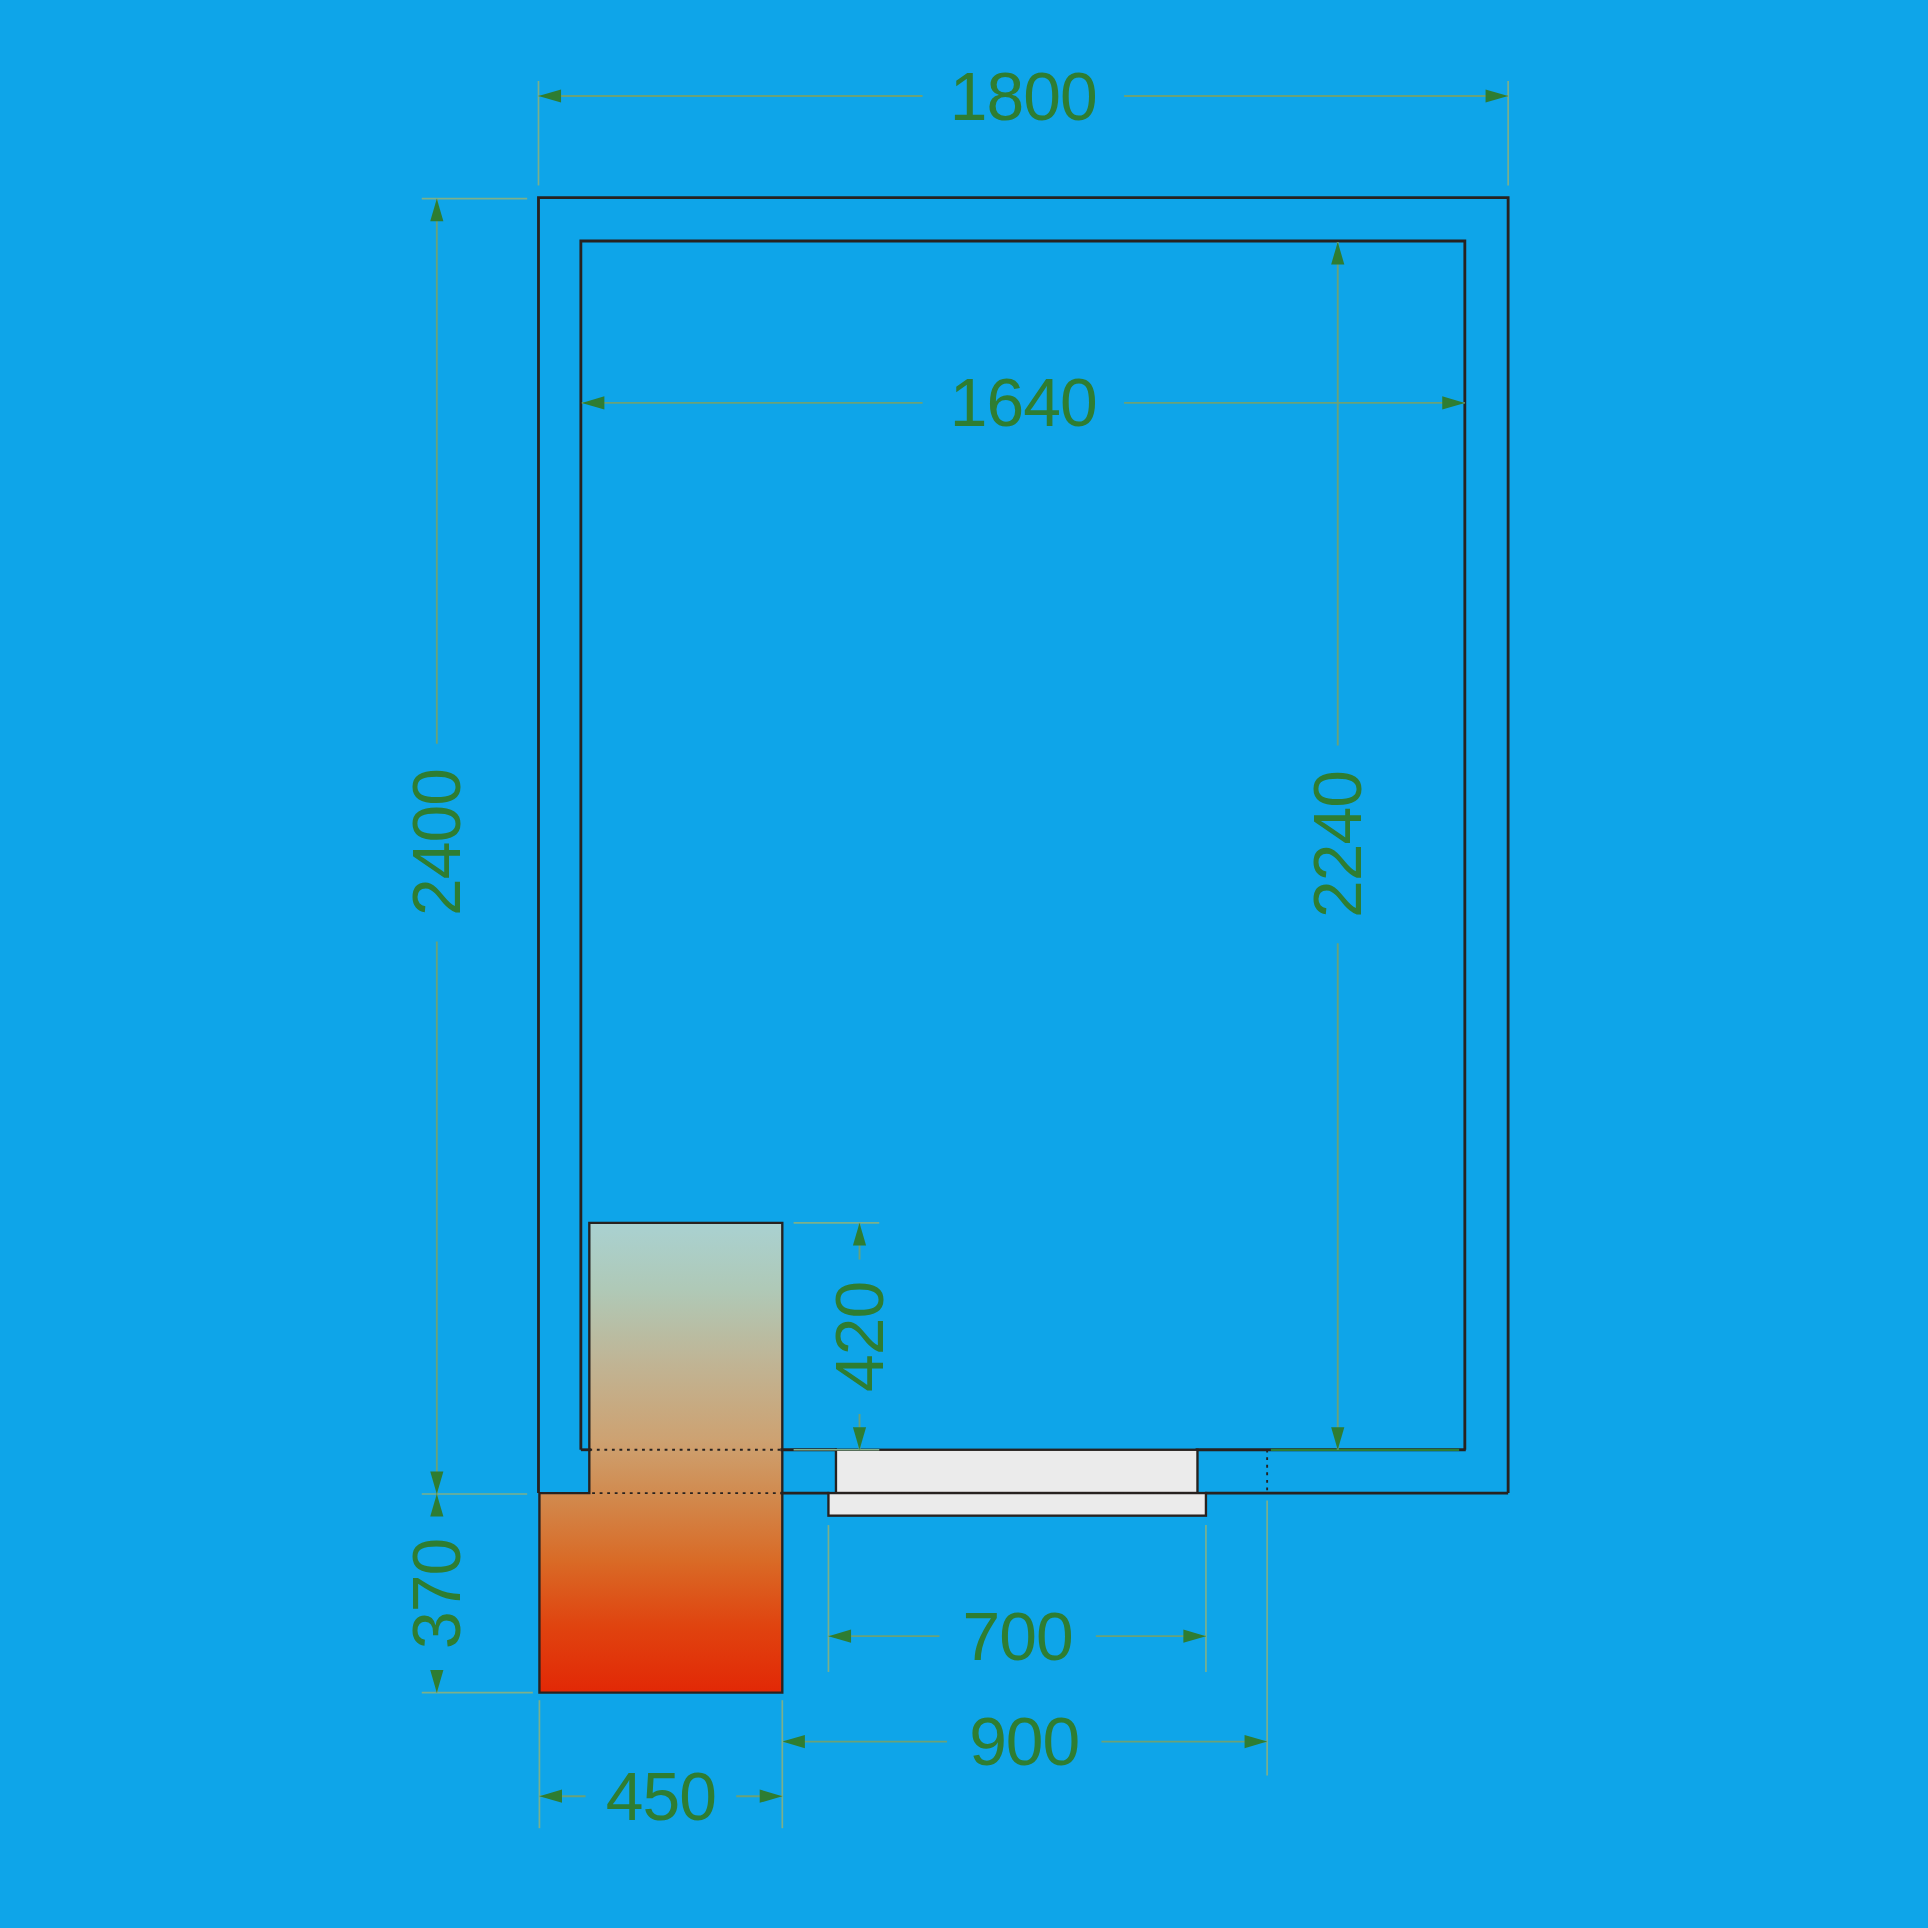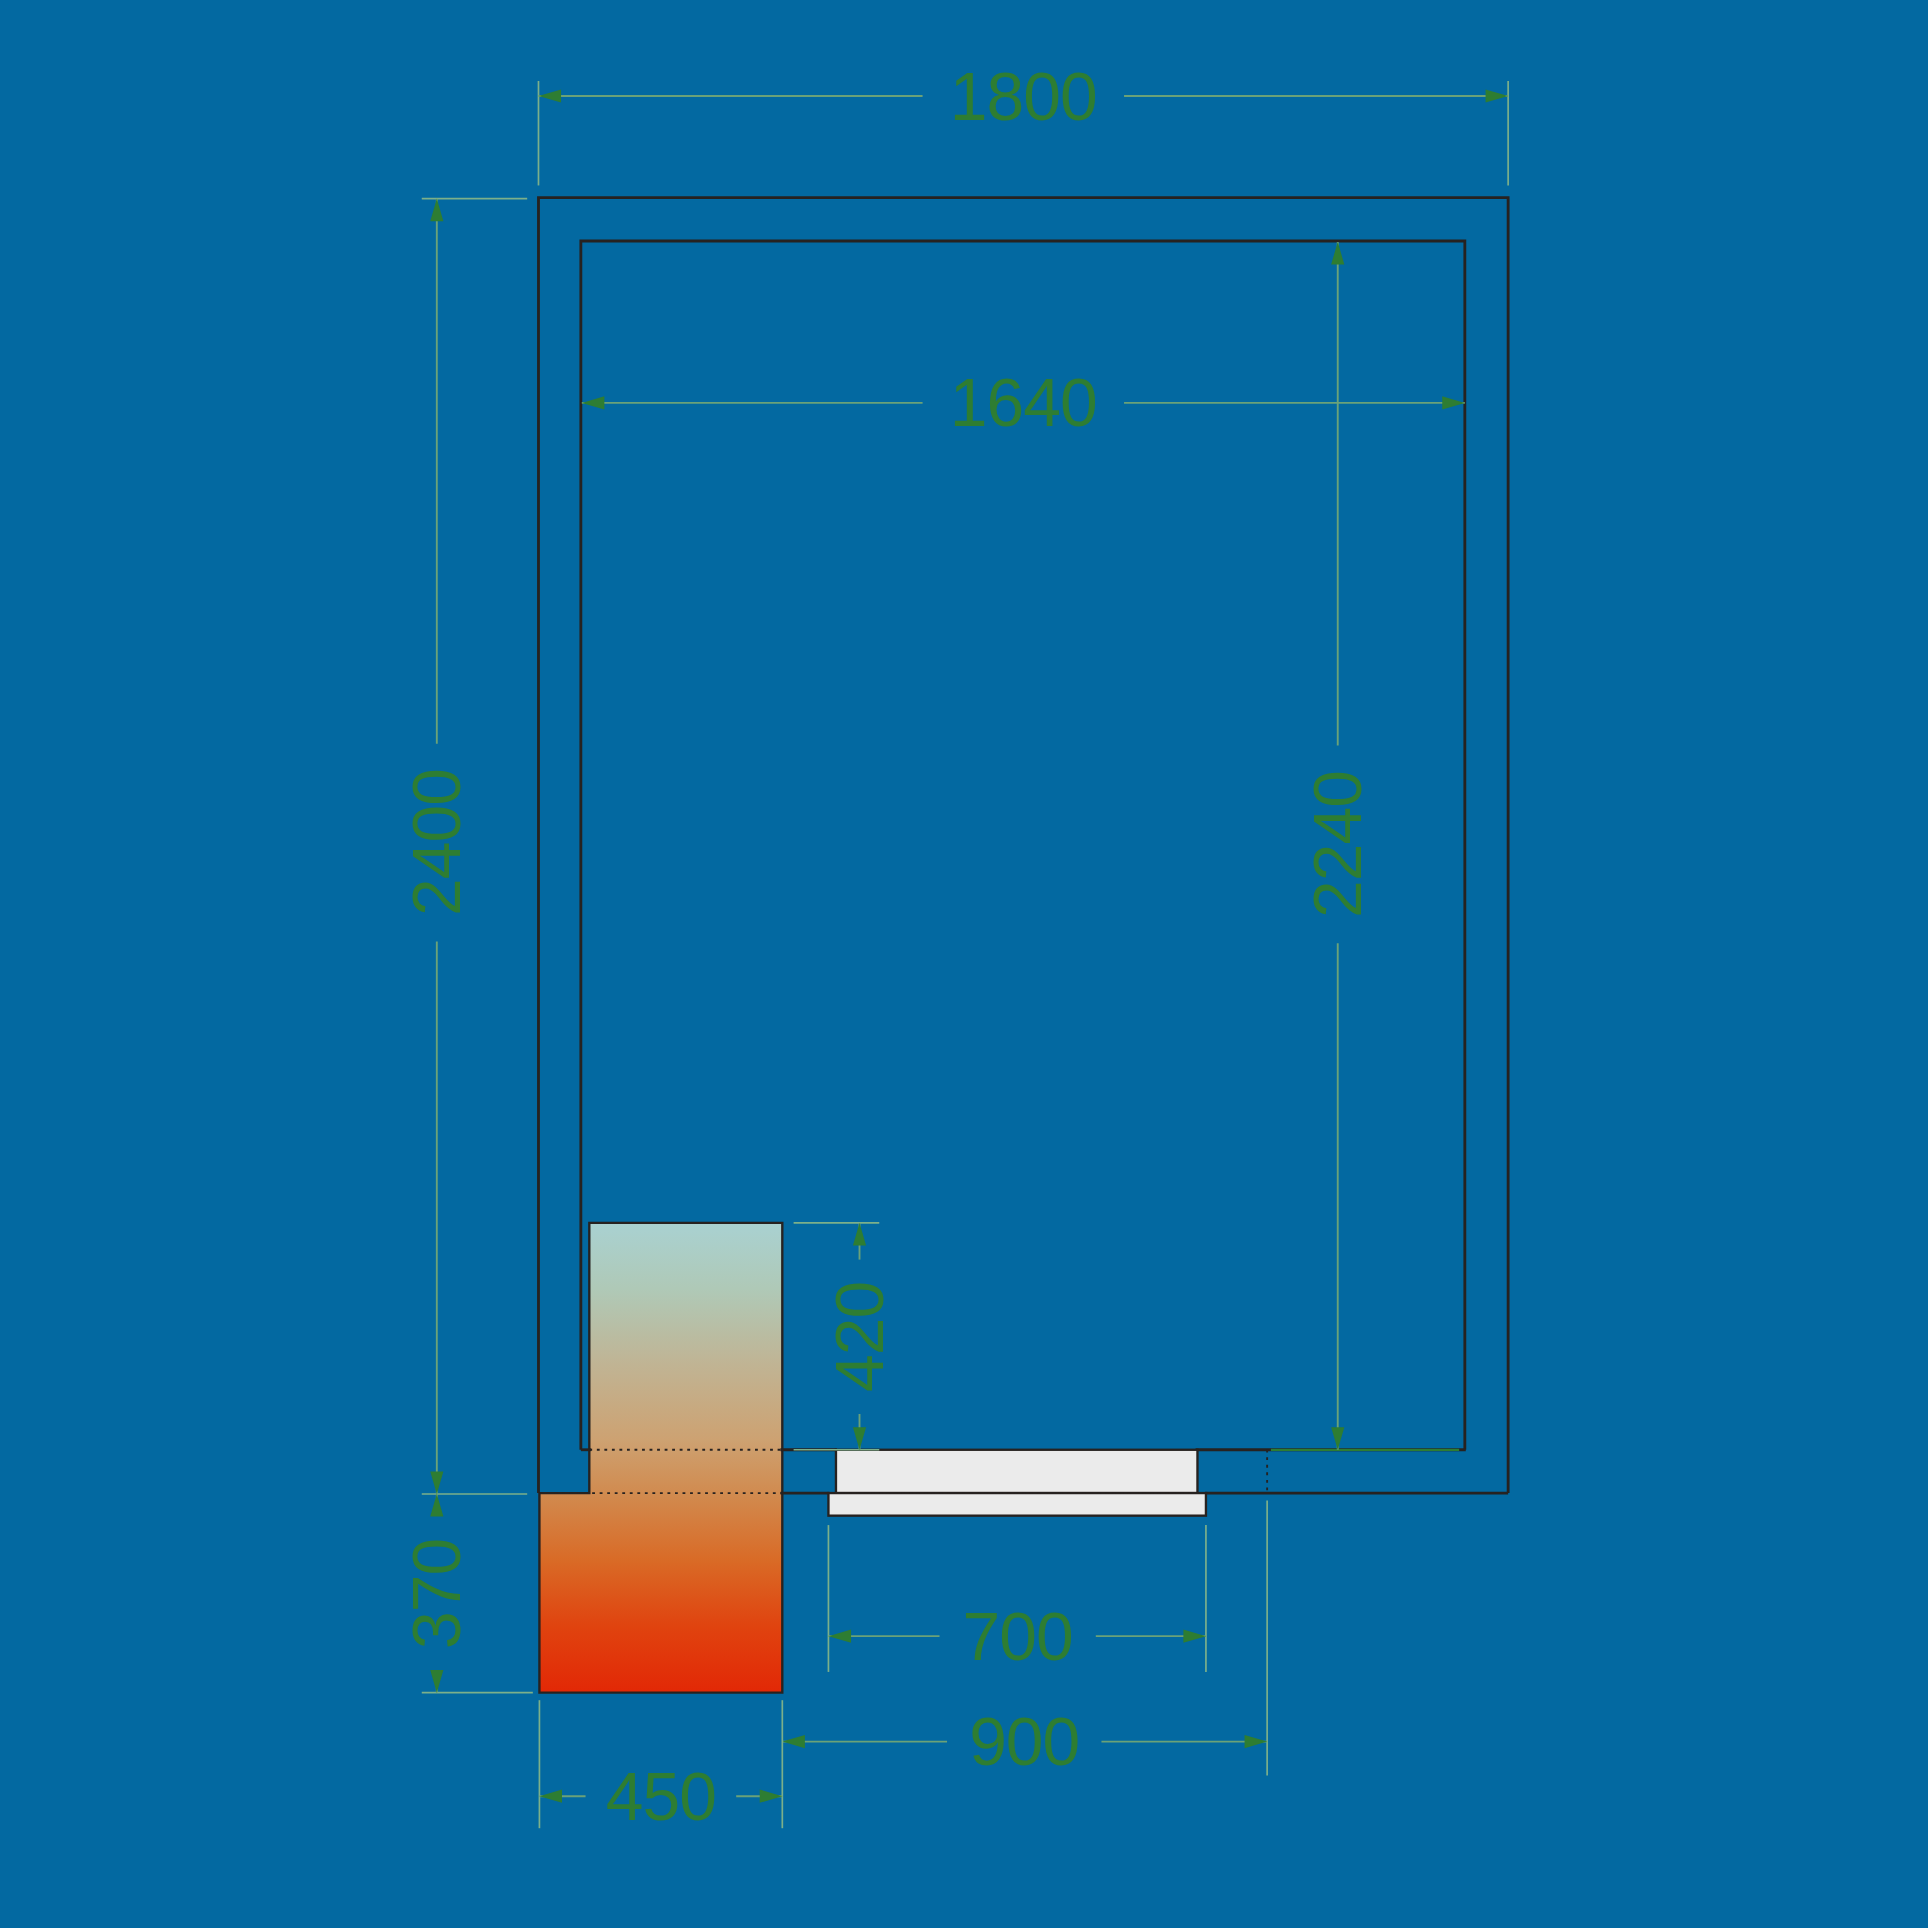--- a/index.html
+++ b/index.html
@@ -1,16 +1,16 @@
 <!DOCTYPE html>
 <html style="font-size:15px"><head>
 <meta charset="utf-8">
 <style>
   html,body{margin:0;padding:0;background:#ffffff;}
-  .stage{width:1928px;height:1928px;position:relative;background:#0369a1;overflow:hidden;}
+  .stage{width:1928px;height:1928px;position:relative;background:#0ea5e9;overflow:hidden;}
   svg{display:block;}
   .wall{stroke:#272220;stroke-width:3;fill:none;}
   .hidden-edge{stroke:#272220;stroke-width:2;fill:none;stroke-dasharray:3 5;}
   .dim-line{stroke:#6ba278;stroke-width:2;fill:none;}
   .ext-line{stroke:#7cb08a;stroke-width:1.8;fill:none;}
   .ext-strong{stroke:#2e7d32;stroke-width:2.4;fill:none;}
   .dim-arrow{fill:#2e7d32;stroke:none;}
   .dim-text{fill:#2e7d32;font-family:"Liberation Sans","DejaVu Sans",sans-serif;font-size:72px;letter-spacing:-1px;}
   .unit-outline{stroke:#272220;stroke-width:2.5;}
 </style>

